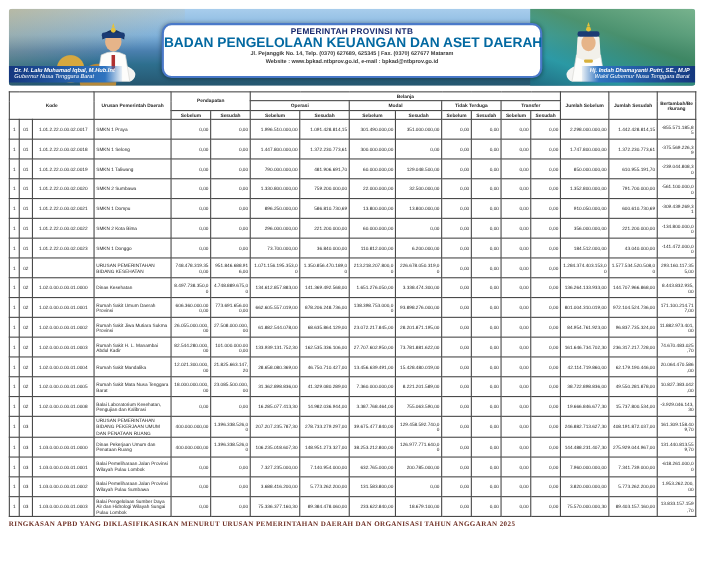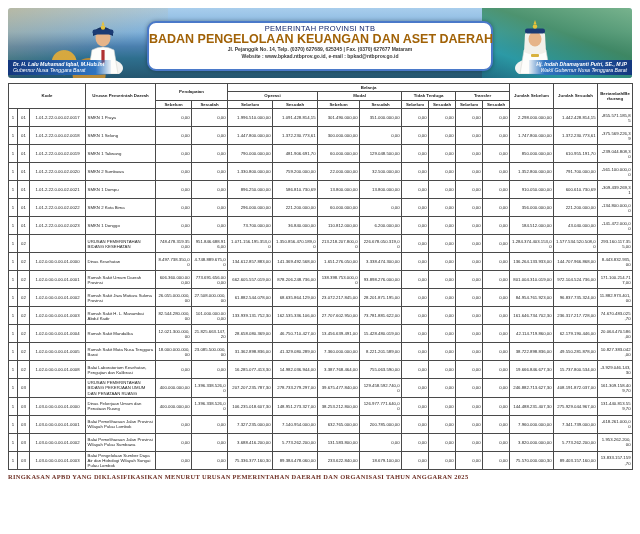--- a/index.html
+++ b/index.html
@@ -21,22 +21,22 @@
   .banner:after{content:"";position:absolute;left:0;top:0;width:160px;height:100%;
     background:linear-gradient(160deg,#c3a96b 0%,rgba(195,169,107,0) 60%);opacity:.55;}
   .official{position:absolute;top:4px;z-index:3;}
   .official.left{left:72px;}
   .official.right{right:74px;}
   .center-box{
     position:absolute;left:50%;top:13px;transform:translateX(-50%);
     width:346px;height:50px;background:#ffffff;border:2px solid #4a79c9;border-radius:9px;
     text-align:center;z-index:4;box-shadow:0 0 4px rgba(0,0,0,.35);padding-top:1px;box-sizing:border-box;
   }
-  .agency-super{font-size:7.5px;font-weight:normal;color:#15266b;letter-spacing:.3px;line-height:9px;text-align:center;}
-  .agency-name{font-size:12.5px;font-weight:bold;color:#a16207;white-space:nowrap;line-height:13px;}
+  .agency-super{font-size:7.5px;font-weight:bold;color:#15266b;letter-spacing:.3px;line-height:9px;text-align:center;}
+  .agency-name{font-size:12.5px;font-weight:bold;color:#0369a1;white-space:nowrap;line-height:13px;}
   .agency-address,.agency-web{font-size:5px;font-weight:bold;color:#3a3a3a;line-height:6.5px;}
   .ribbon{
     position:absolute;bottom:3px;z-index:5;color:#fff;font-size:5.2px;line-height:6.2px;
     padding:1px 7px 2px 5px;background:linear-gradient(90deg,#14377e 0%,#2f74c0 85%,rgba(47,116,192,.1) 100%);
   }
   .ribbon.right{right:0;text-align:right;background:linear-gradient(270deg,#14377e 0%,#2f74c0 85%,rgba(47,116,192,.1) 100%);padding:1px 5px 2px 7px;}
   .ribbon .nm{font-weight:bold;font-style:italic;}
   .ribbon .tt{font-style:italic;}
   
   table.apbd{

